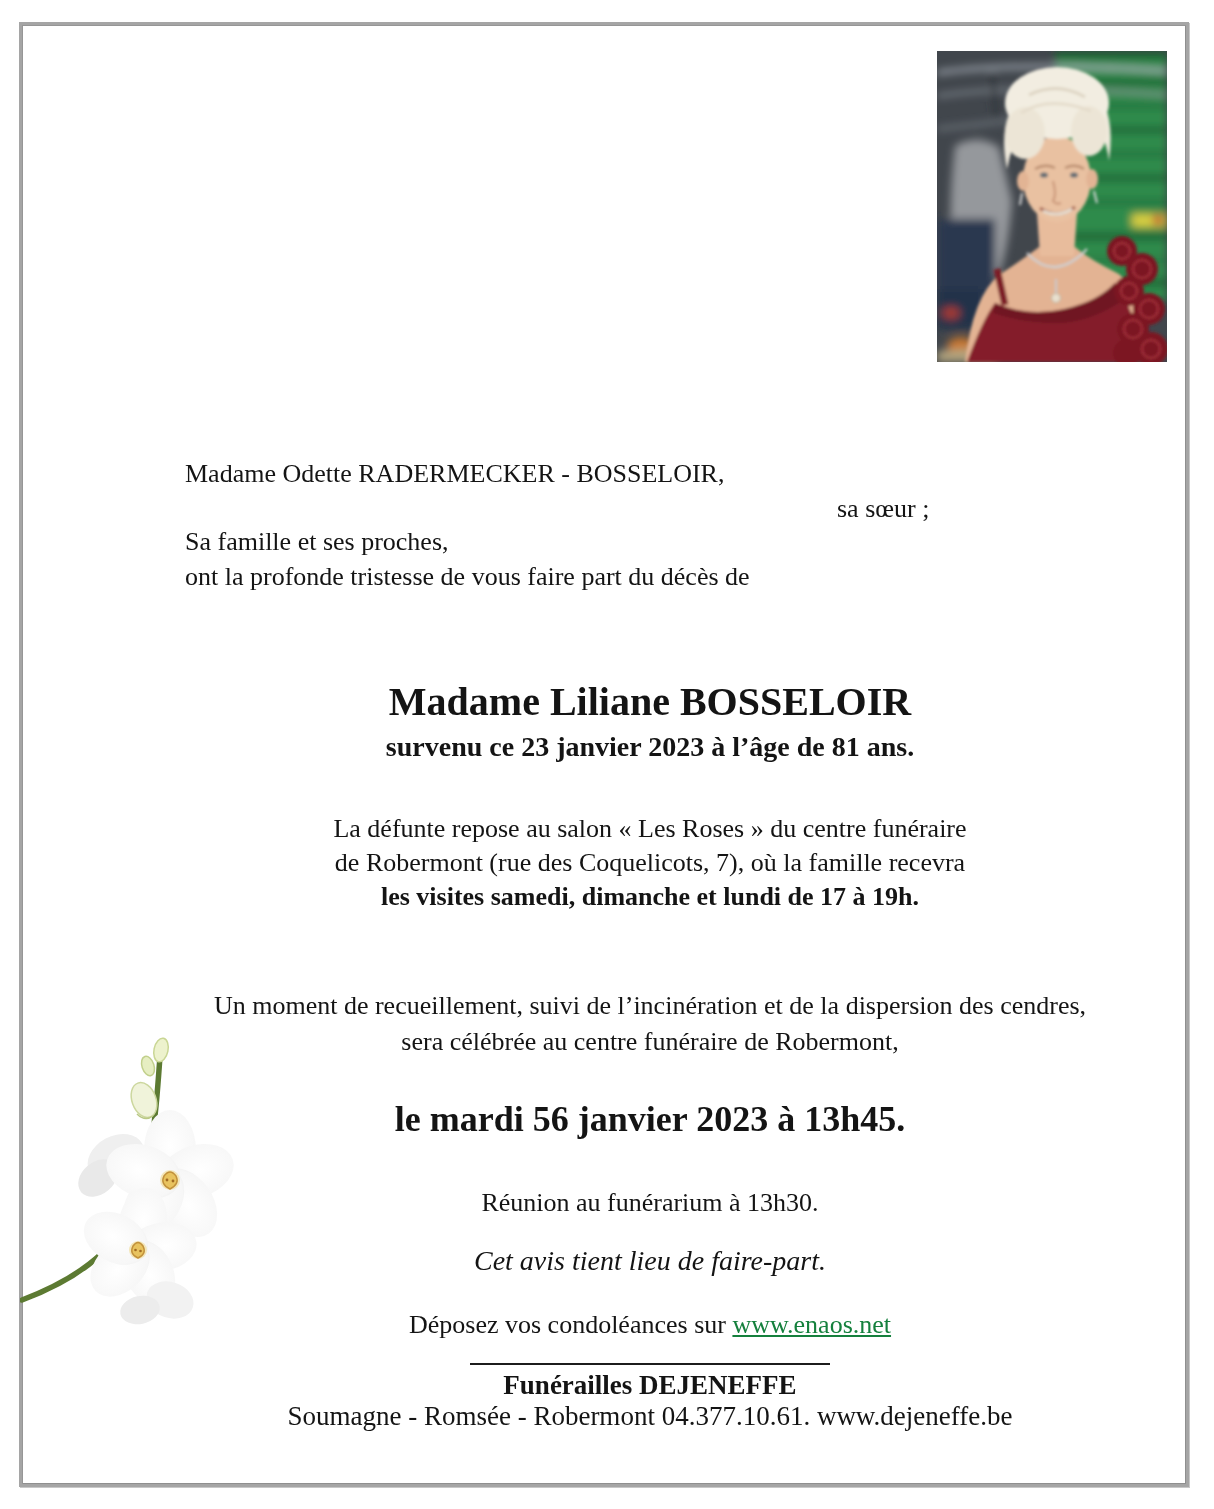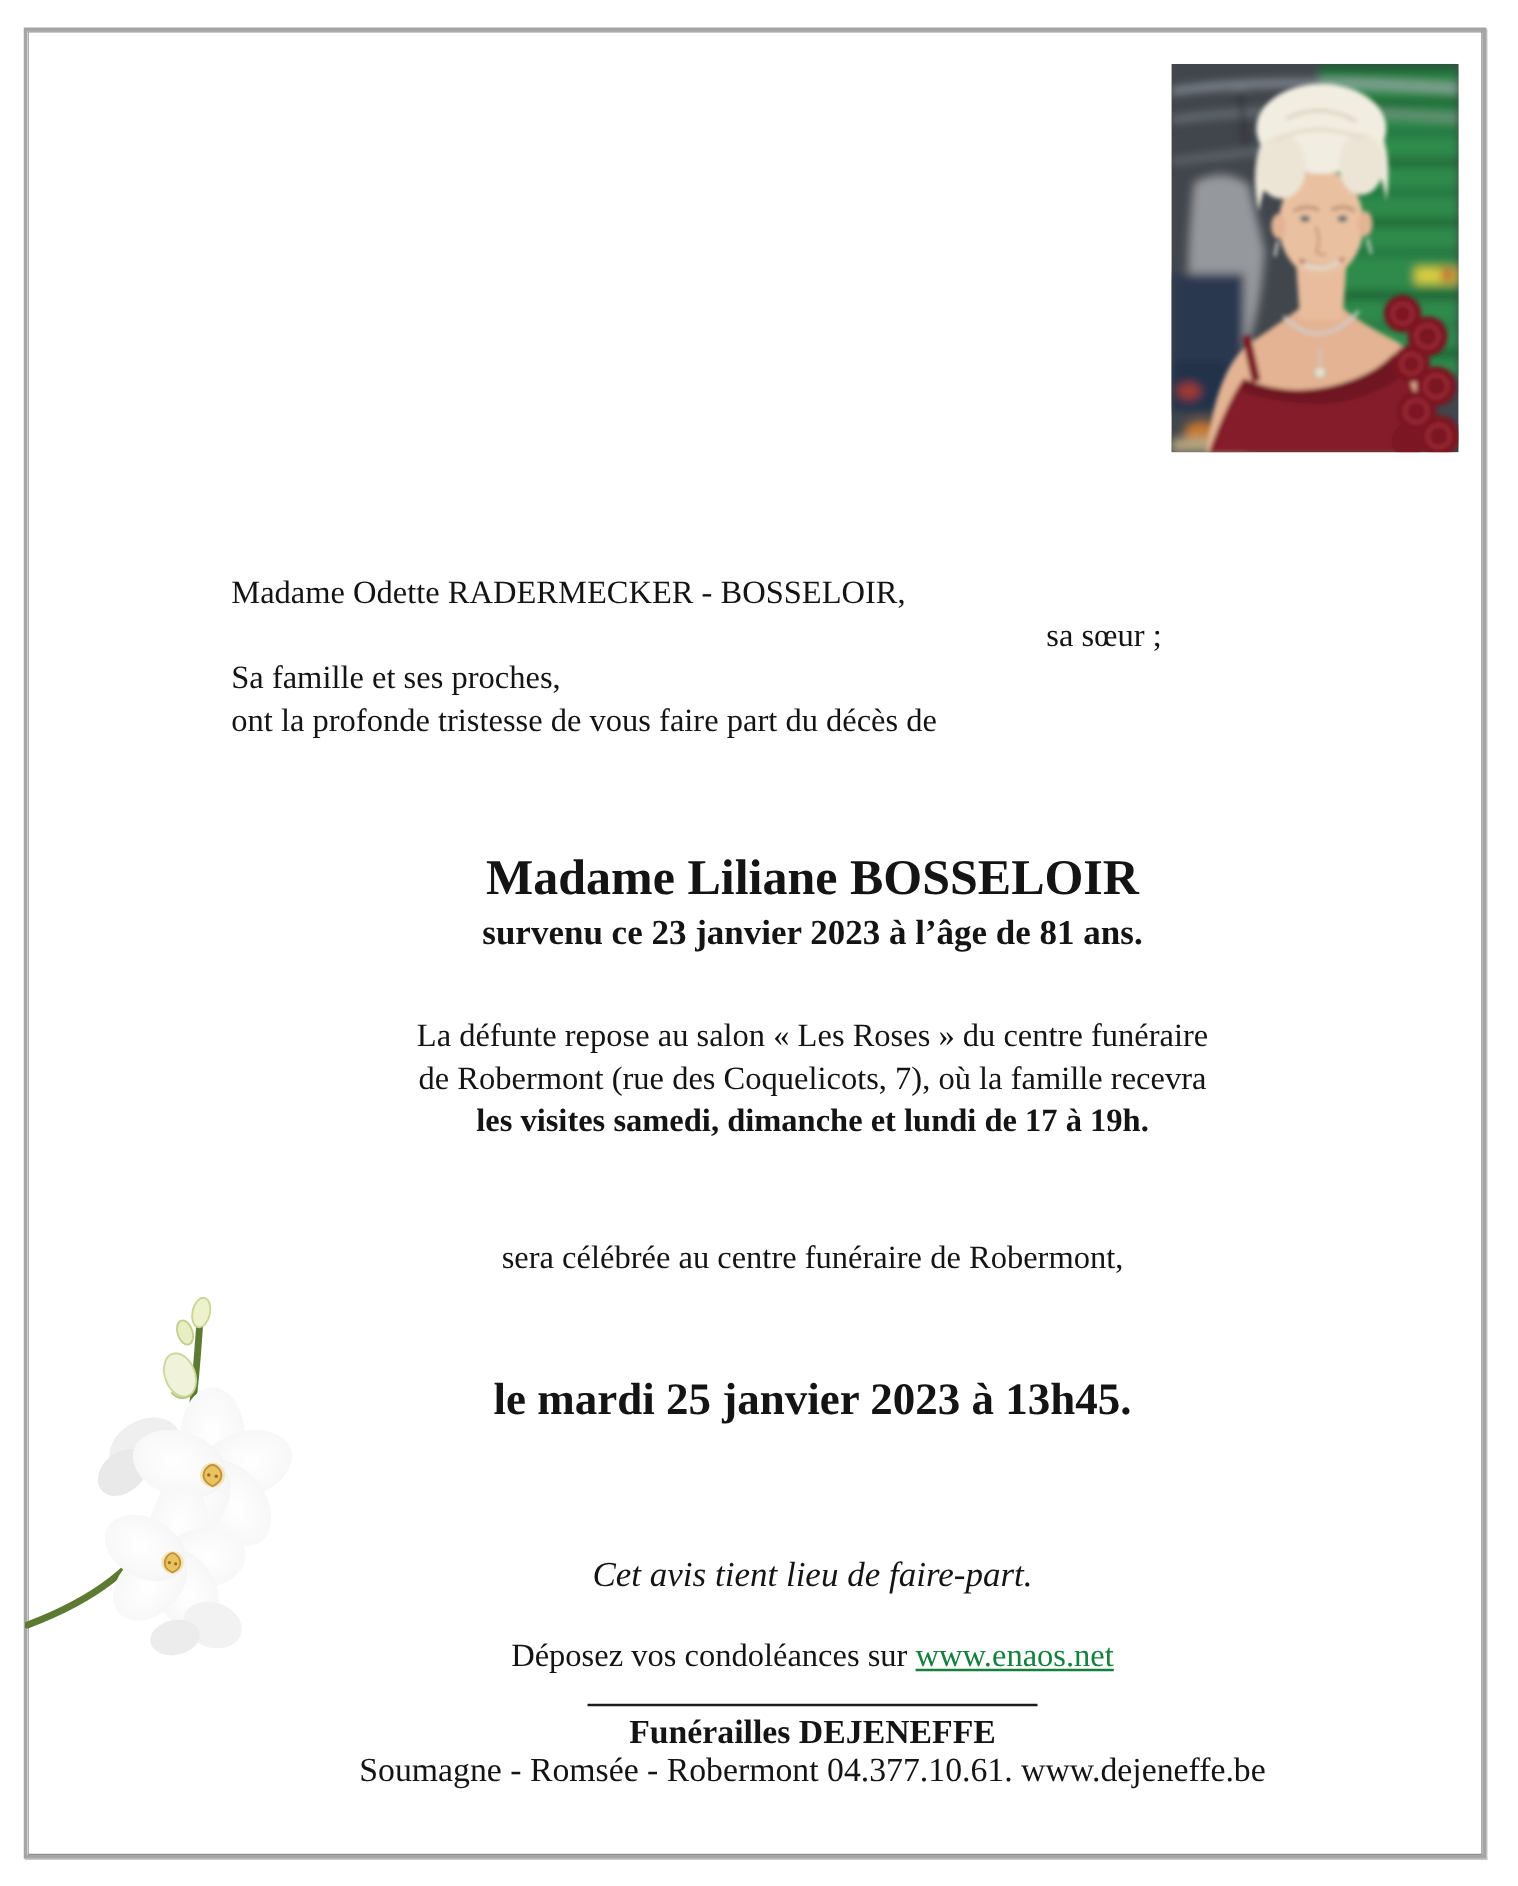--- a/index.html
+++ b/index.html
@@ -222,25 +222,27 @@
 
     <div class="tline tc subtitle">survenu ce 23 janvier 2023 à l’âge de 81 ans.</div>
 
     <div class="tline tc repose">
       <div>La défunte repose au salon « Les Roses » du centre funéraire</div>
       <div>de Robermont (rue des Coquelicots, 7), où la famille recevra</div>
       <div class="b">les visites samedi, dimanche et lundi de 17 à 19h.</div>
     </div>
 
     <div class="tline tc ceremony">
+      <div>Un moment de recueillement, suivi de l’incinération et de la dispersion des cendres,</div>
       <div>sera célébrée au centre funéraire de Robermont,</div>
     </div>
 
-    <div class="tline tc bigdate">le mardi 25 janvier 2023 à 13h45.</div>
-
+    <div class="tline tc bigdate">le mardi 56 janvier 2023 à 13h45.</div>
+
+    <div class="tline tc meeting">Réunion au funérarium à 13h30.</div>
 
     <div class="tline tc notice i">Cet avis tient lieu de faire-part.</div>
 
     <div class="tline tc condol">
       <span>Déposez vos condoléances sur </span><a>www.enaos.net</a>
     </div>
 
     <div class="sep"></div>
 
     <div class="tline tc fhname">Funérailles DEJENEFFE</div>

